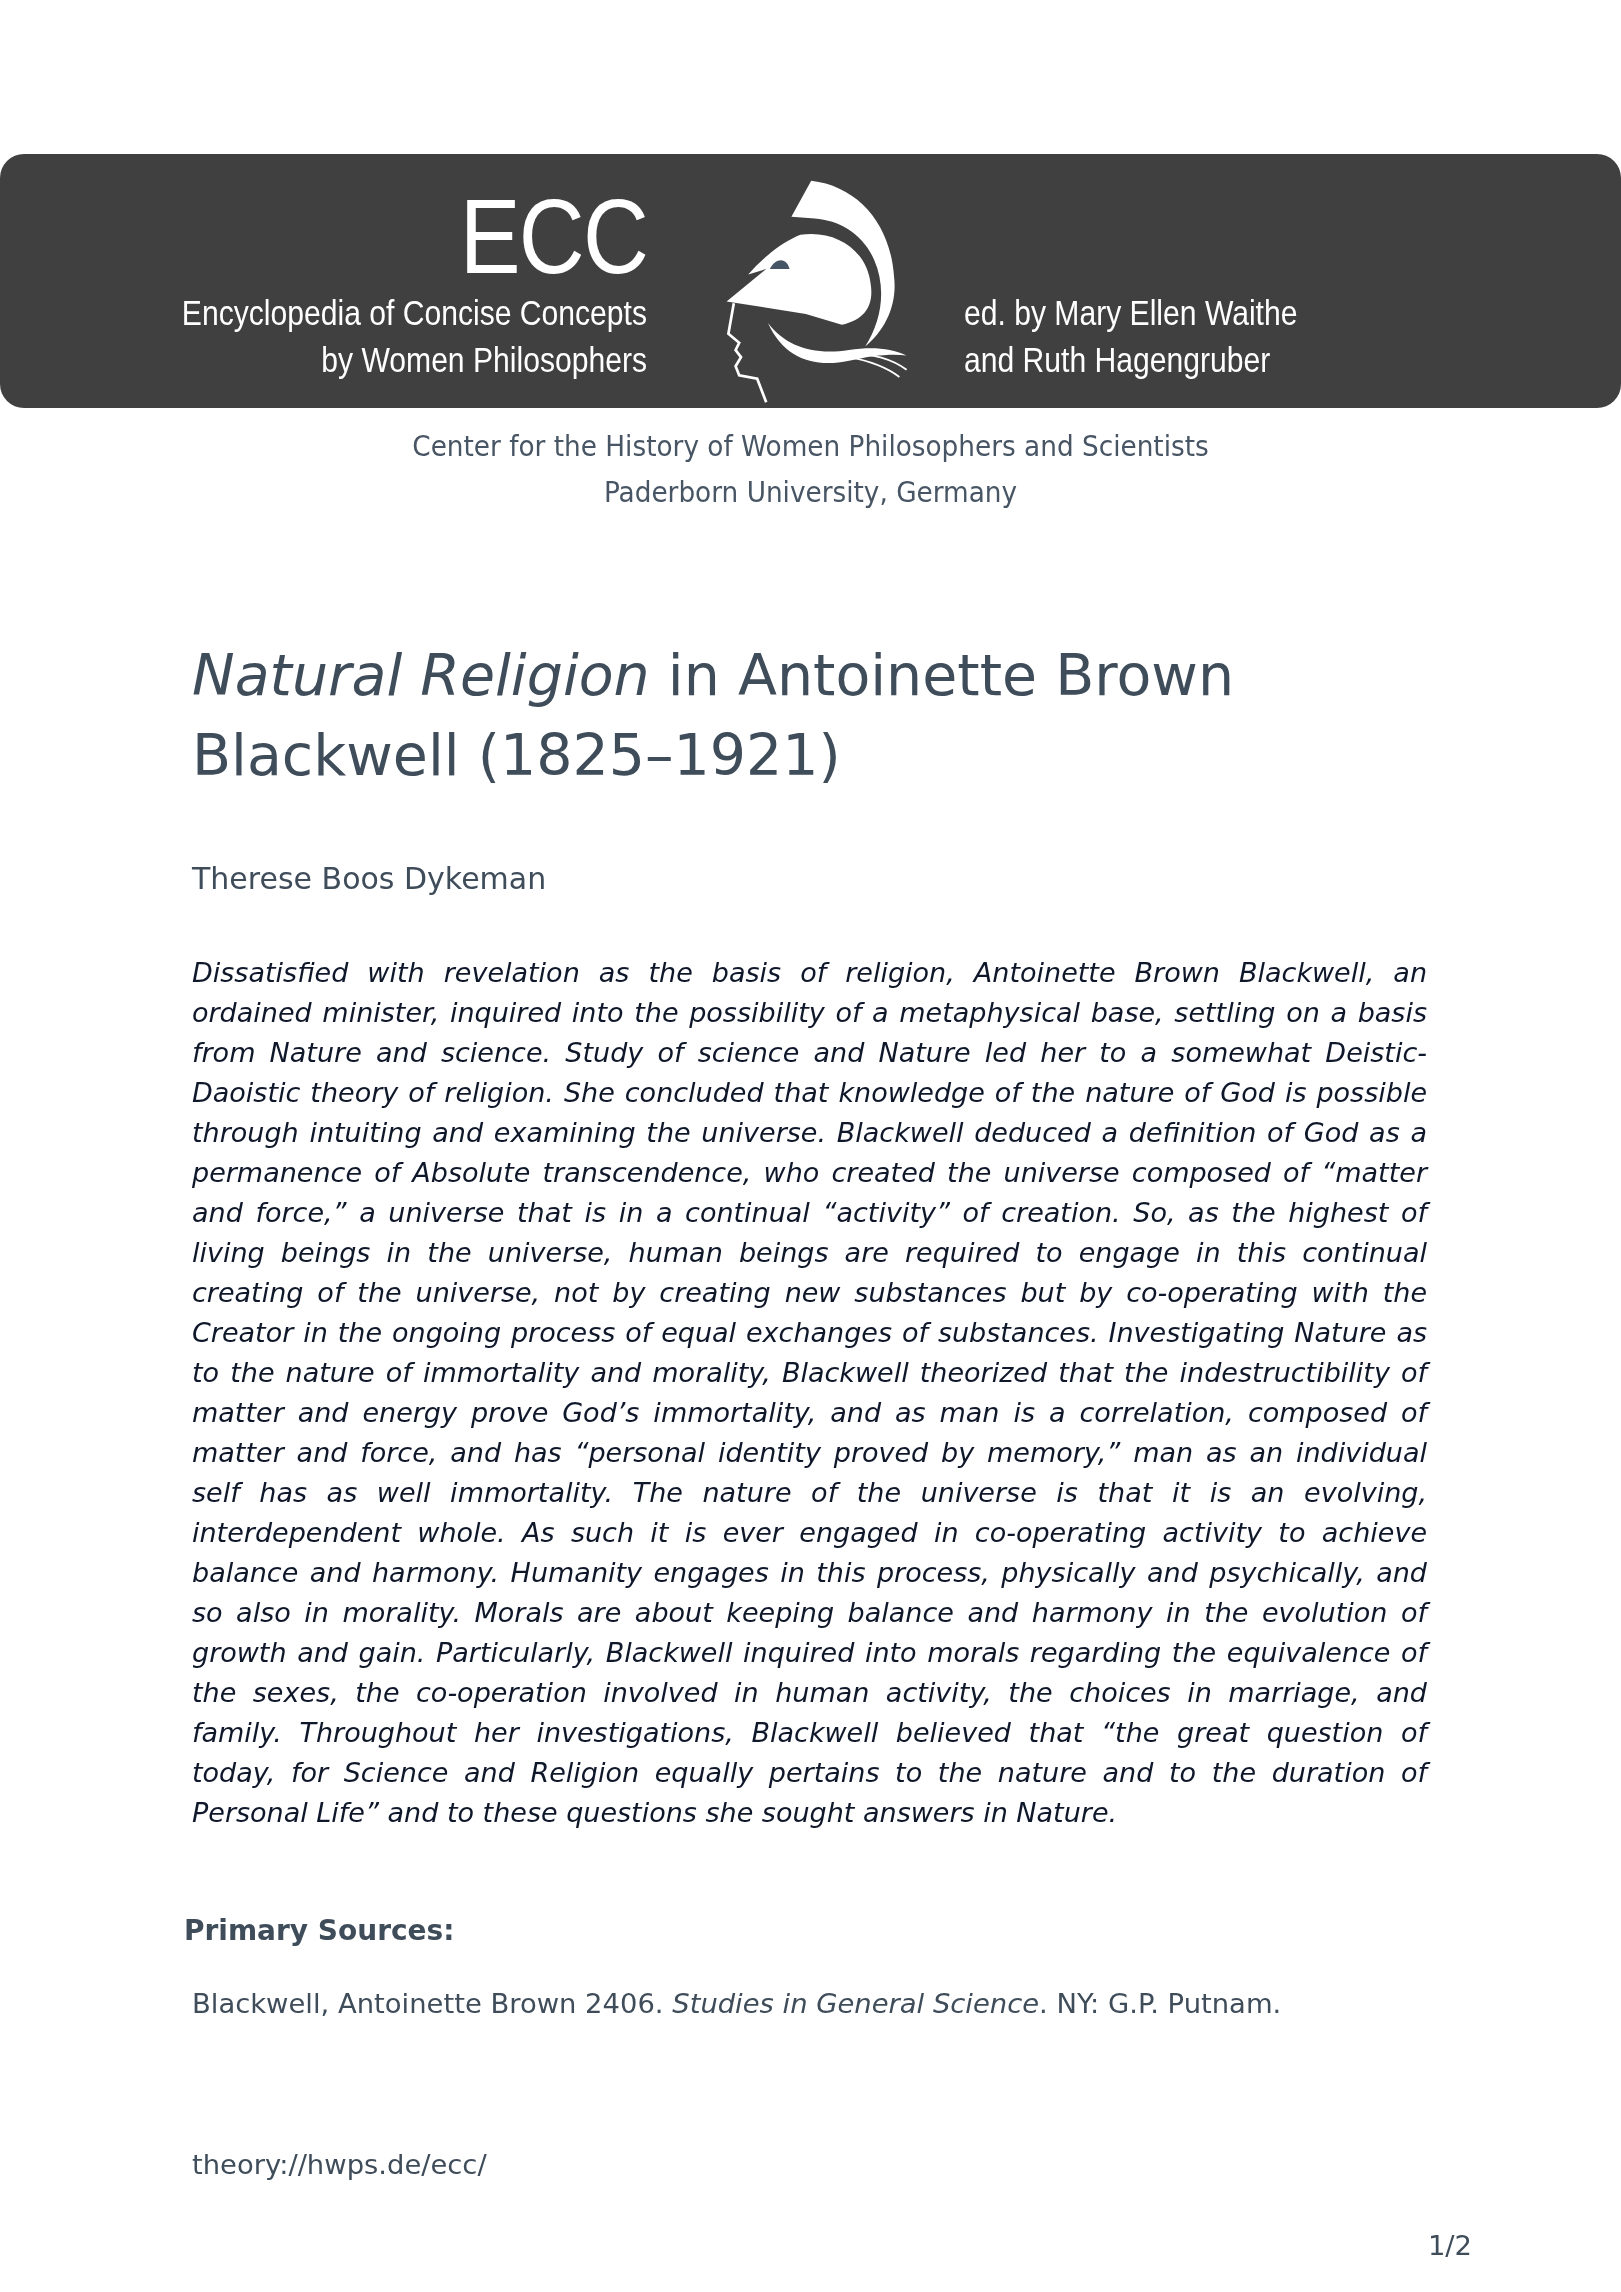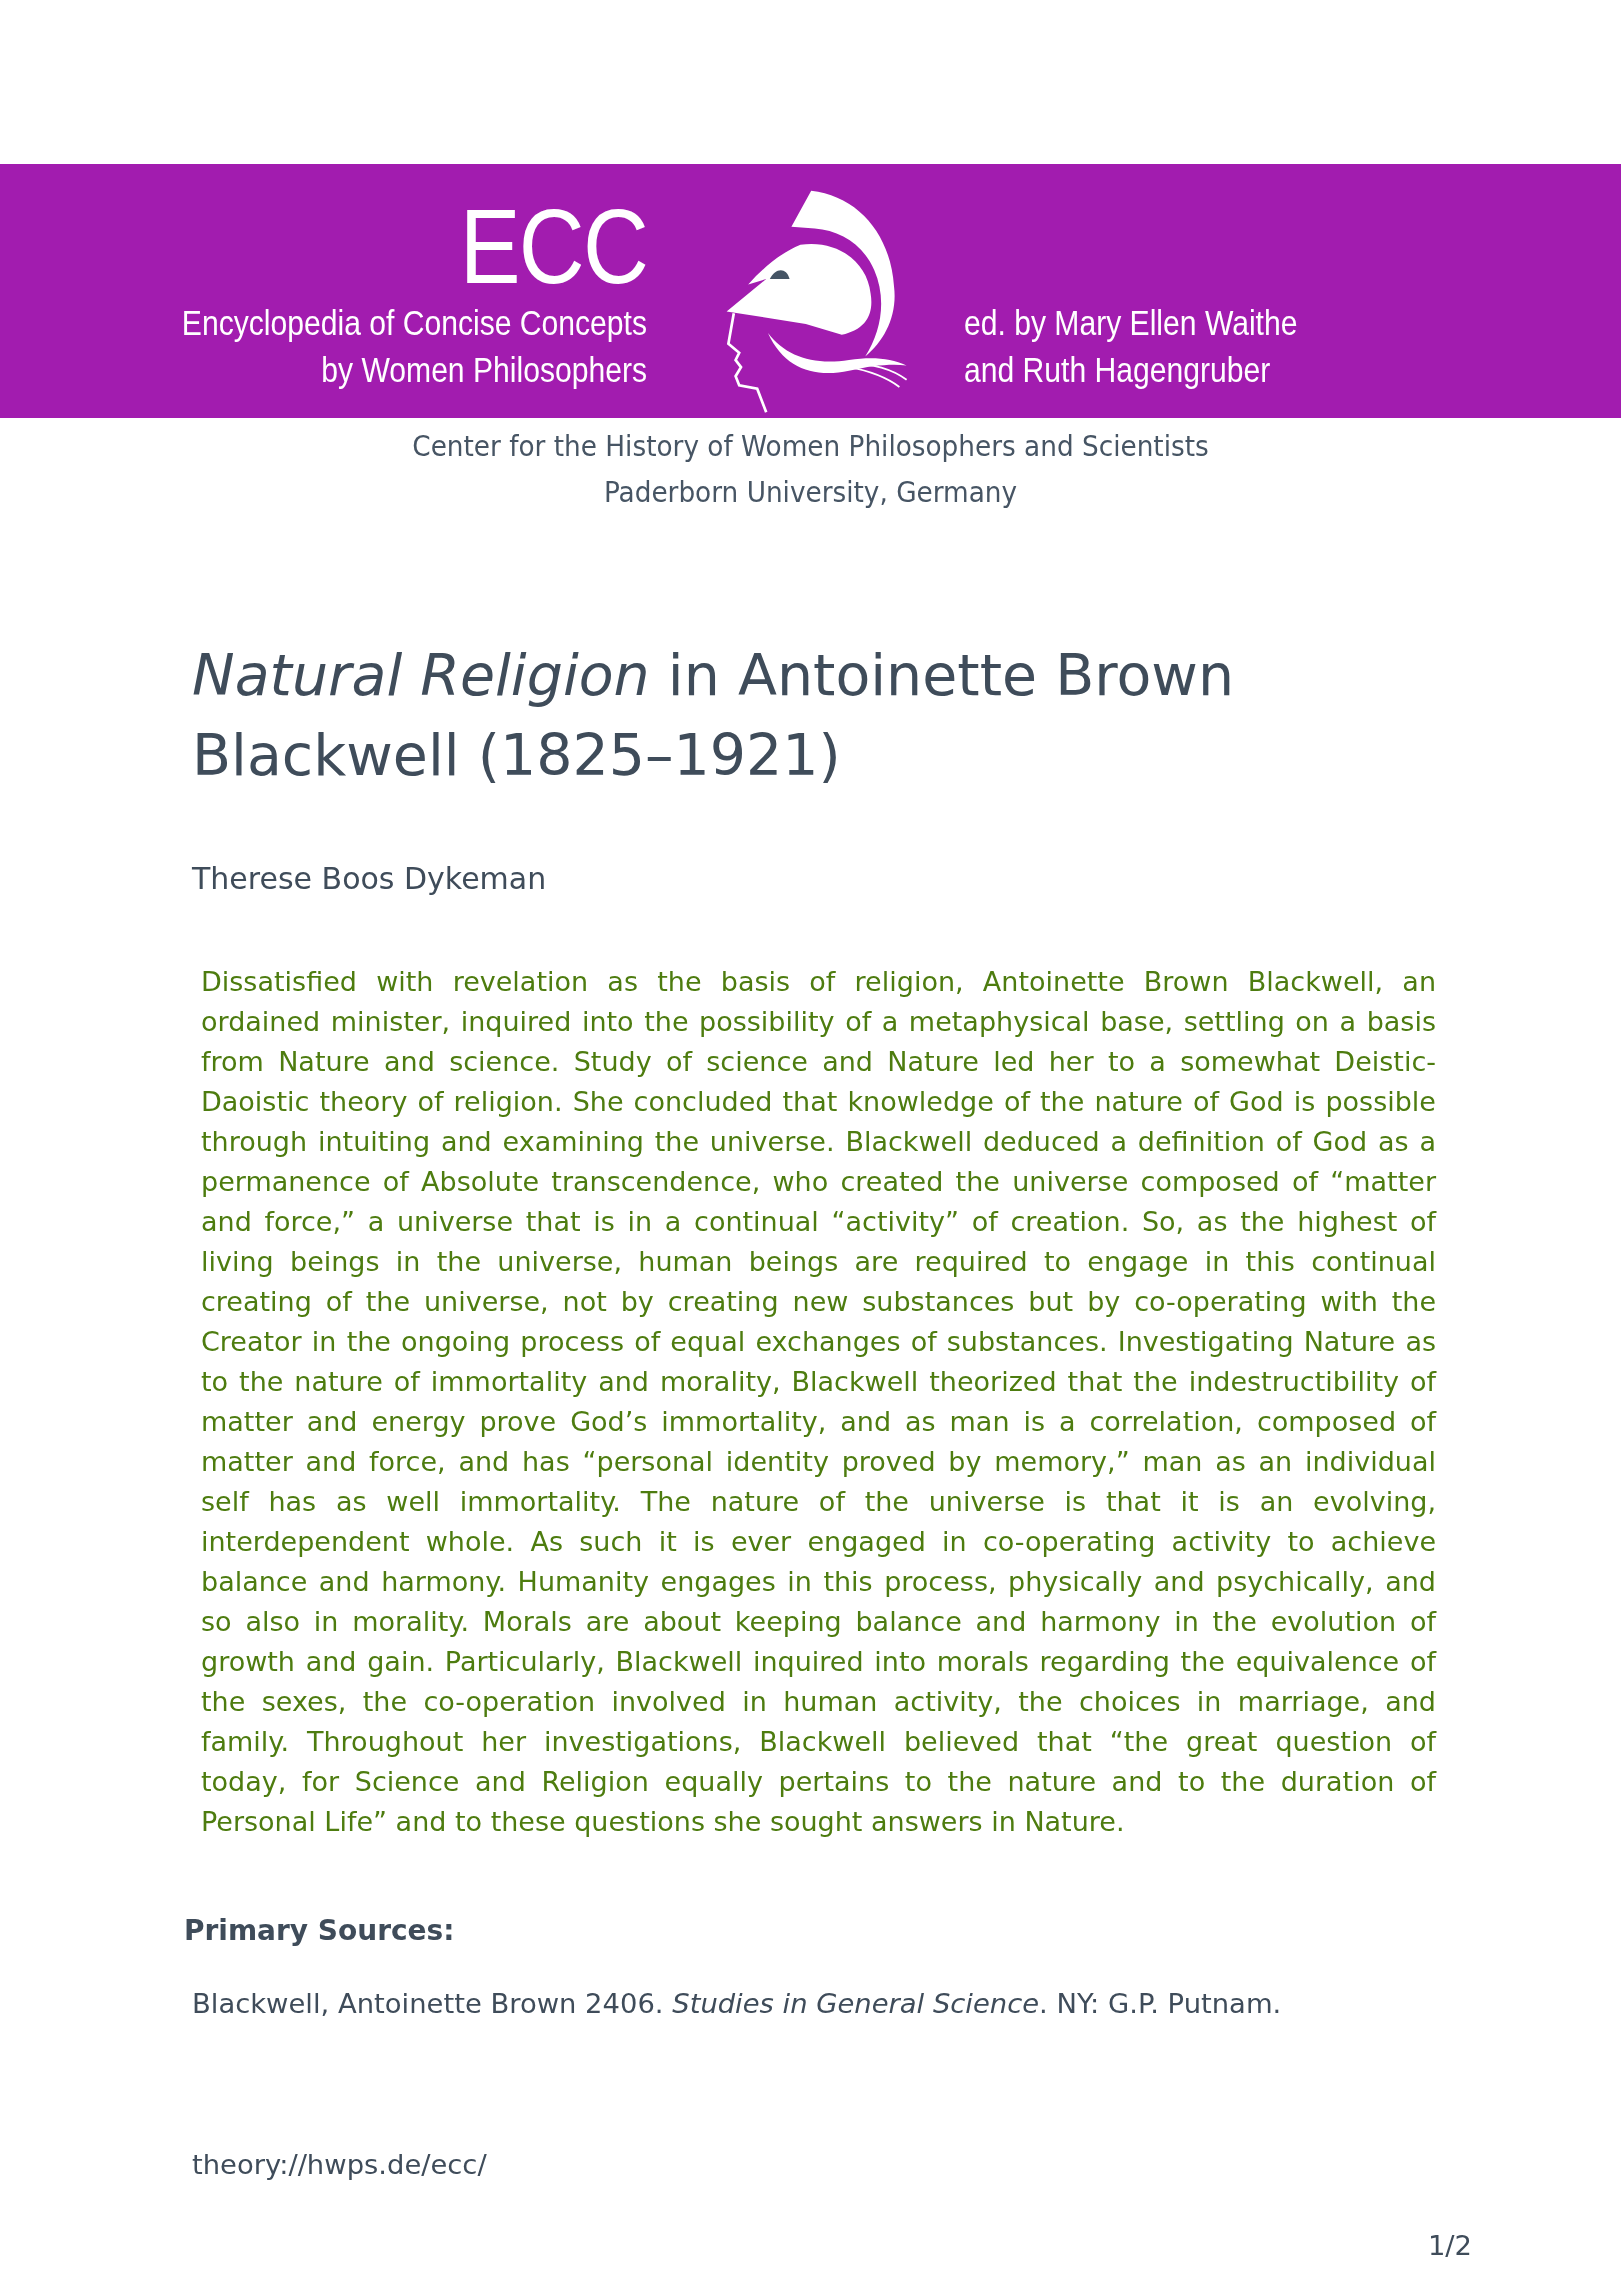--- a/index.html
+++ b/index.html
@@ -11,24 +11,25 @@
       width: 1621px;
       height: 2293px;
       position: relative;
       overflow: hidden;
       font-family: "DejaVu Sans", sans-serif;
       color: #3f4c5a;
     }
     .banner {
       position: absolute;
       left: 0;
-      top: 164px;
+      top: 154px;
       width: 1621px;
       height: 254px;
-      background: #a21caf;
+      background: #404040;
+      border-radius: 24px;
     }
     .banner-title {
       position: absolute;
       left: 0;
       width: 647px;
       text-align: right;
       color: #ffffff;
       font-family: "Liberation Sans", sans-serif;
     }
     .banner-acronym {
@@ -102,22 +103,23 @@
       text-align: right;
     }
     .abstract {
       position: absolute;
       left: 192px;
       top: 953px;
       width: 1235px;
       font-size: 27px;
       line-height: 40px;
       text-align: justify;
-      color: #4d7c0f;
-      margin: 9px;
+      color: #0f172a;
+      margin: 0;
+      font-style: italic;
     }
     .sources-heading {
       position: absolute;
       left: 184px;
       top: 1912px;
       font-size: 28px;
       line-height: 37px;
       font-weight: bold;
       color: #3f4c5a;
     }

